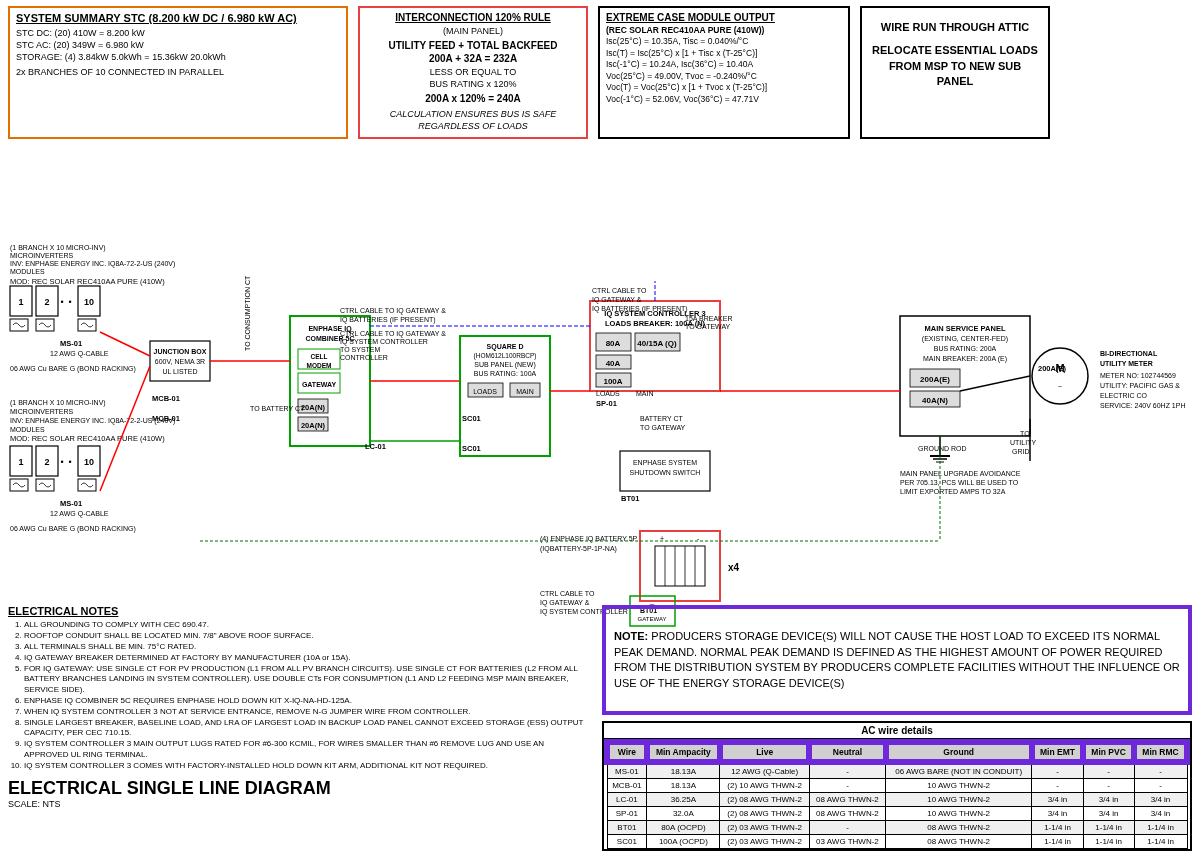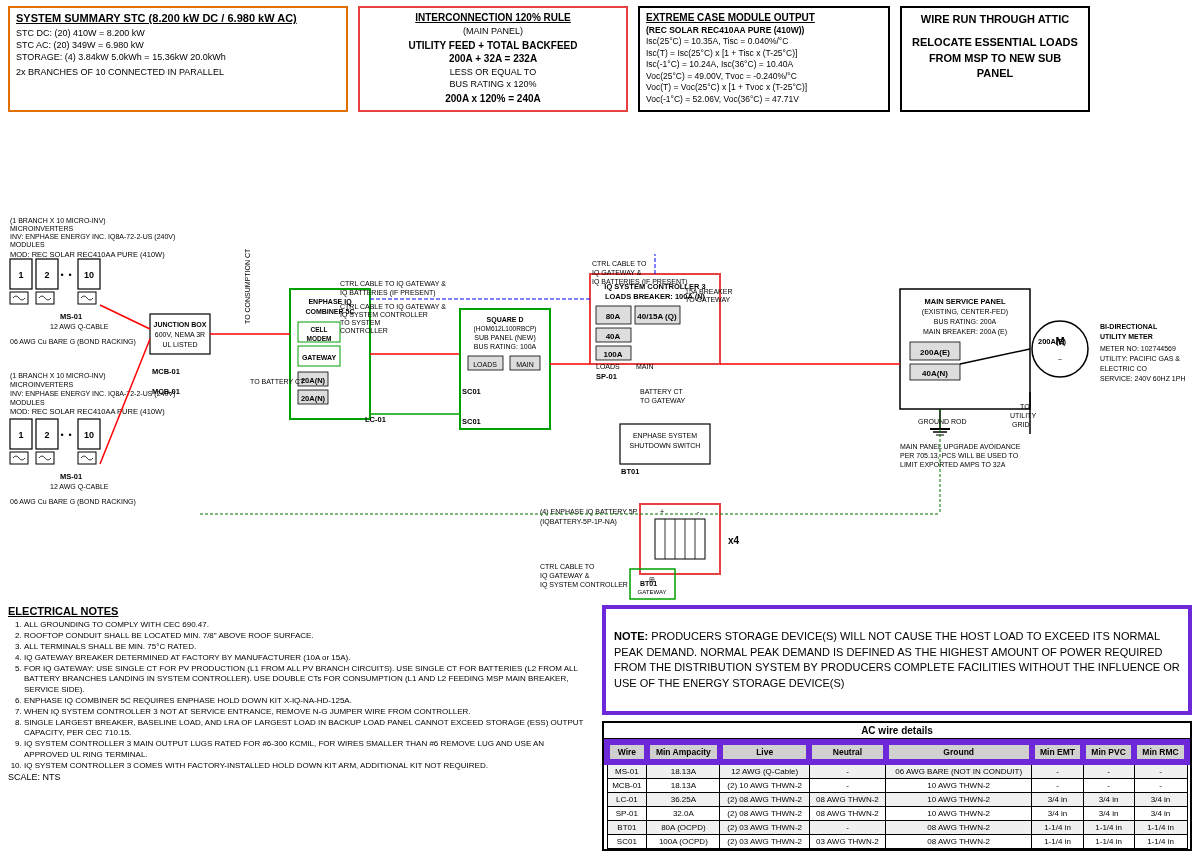--- a/index.html
+++ b/index.html
@@ -38,21 +38,21 @@
       margin-bottom: 3px;
     }
     .system-summary .line { font-size: 9px; color: #000; line-height: 1.35; }
     .system-summary ul { margin-left: 14px; font-size: 9px; color: #000; line-height: 1.35; }
     .system-summary .sep { margin-top: 3px; }
 
     
     .interconnection {
       border: 2px solid #e84040;
       padding: 4px 8px;
-      width: 270px;
+      width: 230px;
       flex-shrink: 0;
       text-align: center;
       background: #fff;
     }
     .interconnection .title { font-weight: bold; font-size: 10px; text-decoration: underline; margin-bottom: 2px; }
     .interconnection .sub { font-size: 9px; color: #000; line-height: 1.4; }
     .interconnection .big { font-size: 10px; font-weight: bold; color: #000; margin: 2px 0; }
 
     
     .extreme-case {
@@ -61,21 +61,21 @@
       width: 252px;
       flex-shrink: 0;
       background: #fff;
     }
     .extreme-case .title { font-weight: bold; font-size: 10px; text-decoration: underline; margin-bottom: 2px; }
     .extreme-case .line { font-size: 8.5px; color: #000; line-height: 1.35; }
 
     
     .wire-run-box {
       border: 2px solid #000;
-      padding: 4px 8px;
+      padding: 12px 8px;
       width: 190px;
       flex-shrink: 0;
       background: #fff;
     }
     .wire-run-box .line { font-weight: bold; font-size: 11px; color: #000; text-align: center; line-height: 1.4; }
 
     
     .diagram-area {
       position: relative;
       width: 1200px;
@@ -190,20 +190,21 @@
   </div>
 
   <div class="interconnection">
     <div class="title">INTERCONNECTION 120% RULE</div>
     <div class="sub">(MAIN PANEL)</div>
     <div class="big">UTILITY FEED + TOTAL BACKFEED</div>
     <div class="big">200A + 32A = 232A</div>
     <div class="sub">LESS OR EQUAL TO</div>
     <div class="sub">BUS RATING x 120%</div>
     <div class="big">200A x 120% = 240A</div>
+    <div class="sub" style="margin-top:4px; font-style:italic;">CALCULATION ENSURES BUS IS SAFE REGARDLESS OF LOADS</div>
   </div>
 
   <div class="extreme-case">
     <div class="title">EXTREME CASE MODULE OUTPUT</div>
     <div class="line" style="font-weight:bold;">(REC SOLAR REC410AA PURE (410W))</div>
     <div class="line">Isc(25°C) = 10.35A, Tisc = 0.040%/°C</div>
     <div class="line">Isc(T) = Isc(25°C) x [1 + Tisc x (T-25°C)]</div>
     <div class="line">Isc(-1°C) = 10.24A, Isc(36°C) = 10.40A</div>
     <div class="line">Voc(25°C) = 49.00V, Tvoc = -0.240%/°C</div>
     <div class="line">Voc(T) = Voc(25°C) x [1 + Tvoc x (T-25°C)]</div>
@@ -455,20 +456,21 @@
       <li>ROOFTOP CONDUIT SHALL BE LOCATED MIN. 7/8" ABOVE ROOF SURFACE.</li>
       <li>ALL TERMINALS SHALL BE MIN. 75°C RATED.</li>
       <li>IQ GATEWAY BREAKER DETERMINED AT FACTORY BY MANUFACTURER (10A or 15A).</li>
       <li>FOR IQ GATEWAY: USE SINGLE CT FOR PV PRODUCTION (L1 FROM ALL PV BRANCH CIRCUITS). USE SINGLE CT FOR BATTERIES (L2 FROM ALL BATTERY BRANCHES LANDING IN SYSTEM CONTROLLER). USE DOUBLE CTs FOR CONSUMPTION (L1 AND L2 FEEDING MSP MAIN BREAKER, SERVICE SIDE).</li>
       <li>ENPHASE IQ COMBINER 5C REQUIRES ENPHASE HOLD DOWN KIT X-IQ-NA-HD-125A.</li>
       <li>WHEN IQ SYSTEM CONTROLLER 3 NOT AT SERVICE ENTRANCE, REMOVE N-G JUMPER WIRE FROM CONTROLLER.</li>
       <li>SINGLE LARGEST BREAKER, BASELINE LOAD, AND LRA OF LARGEST LOAD IN BACKUP LOAD PANEL CANNOT EXCEED STORAGE (ESS) OUTPUT CAPACITY, PER CEC 710.15.</li>
       <li>IQ SYSTEM CONTROLLER 3 MAIN OUTPUT LUGS RATED FOR #6-300 KCMIL, FOR WIRES SMALLER THAN #6 REMOVE LUG AND USE AN APPROVED UL RING TERMINAL.</li>
       <li>IQ SYSTEM CONTROLLER 3 COMES WITH FACTORY-INSTALLED HOLD DOWN KIT ARM, ADDITIONAL KIT NOT REQUIRED.</li>
     </ol>
+    <div class="big-title">ELECTRICAL SINGLE LINE DIAGRAM</div>
     <div class="scale">SCALE: NTS</div>
   </div>
 
   <div class="right-bottom">
     <div class="storage-note">
       <span class="note-title">NOTE:</span>
       <span>PRODUCERS STORAGE DEVICE(S) WILL NOT CAUSE THE HOST LOAD TO EXCEED ITS NORMAL PEAK DEMAND. NORMAL PEAK DEMAND IS DEFINED AS THE HIGHEST AMOUNT OF POWER REQUIRED FROM THE DISTRIBUTION SYSTEM BY PRODUCERS COMPLETE FACILITIES WITHOUT THE INFLUENCE OR USE OF THE ENERGY STORAGE DEVICE(S)</span>
     </div>
     <div class="ac-wire-table-box">
       <div class="table-title">AC wire details</div>

